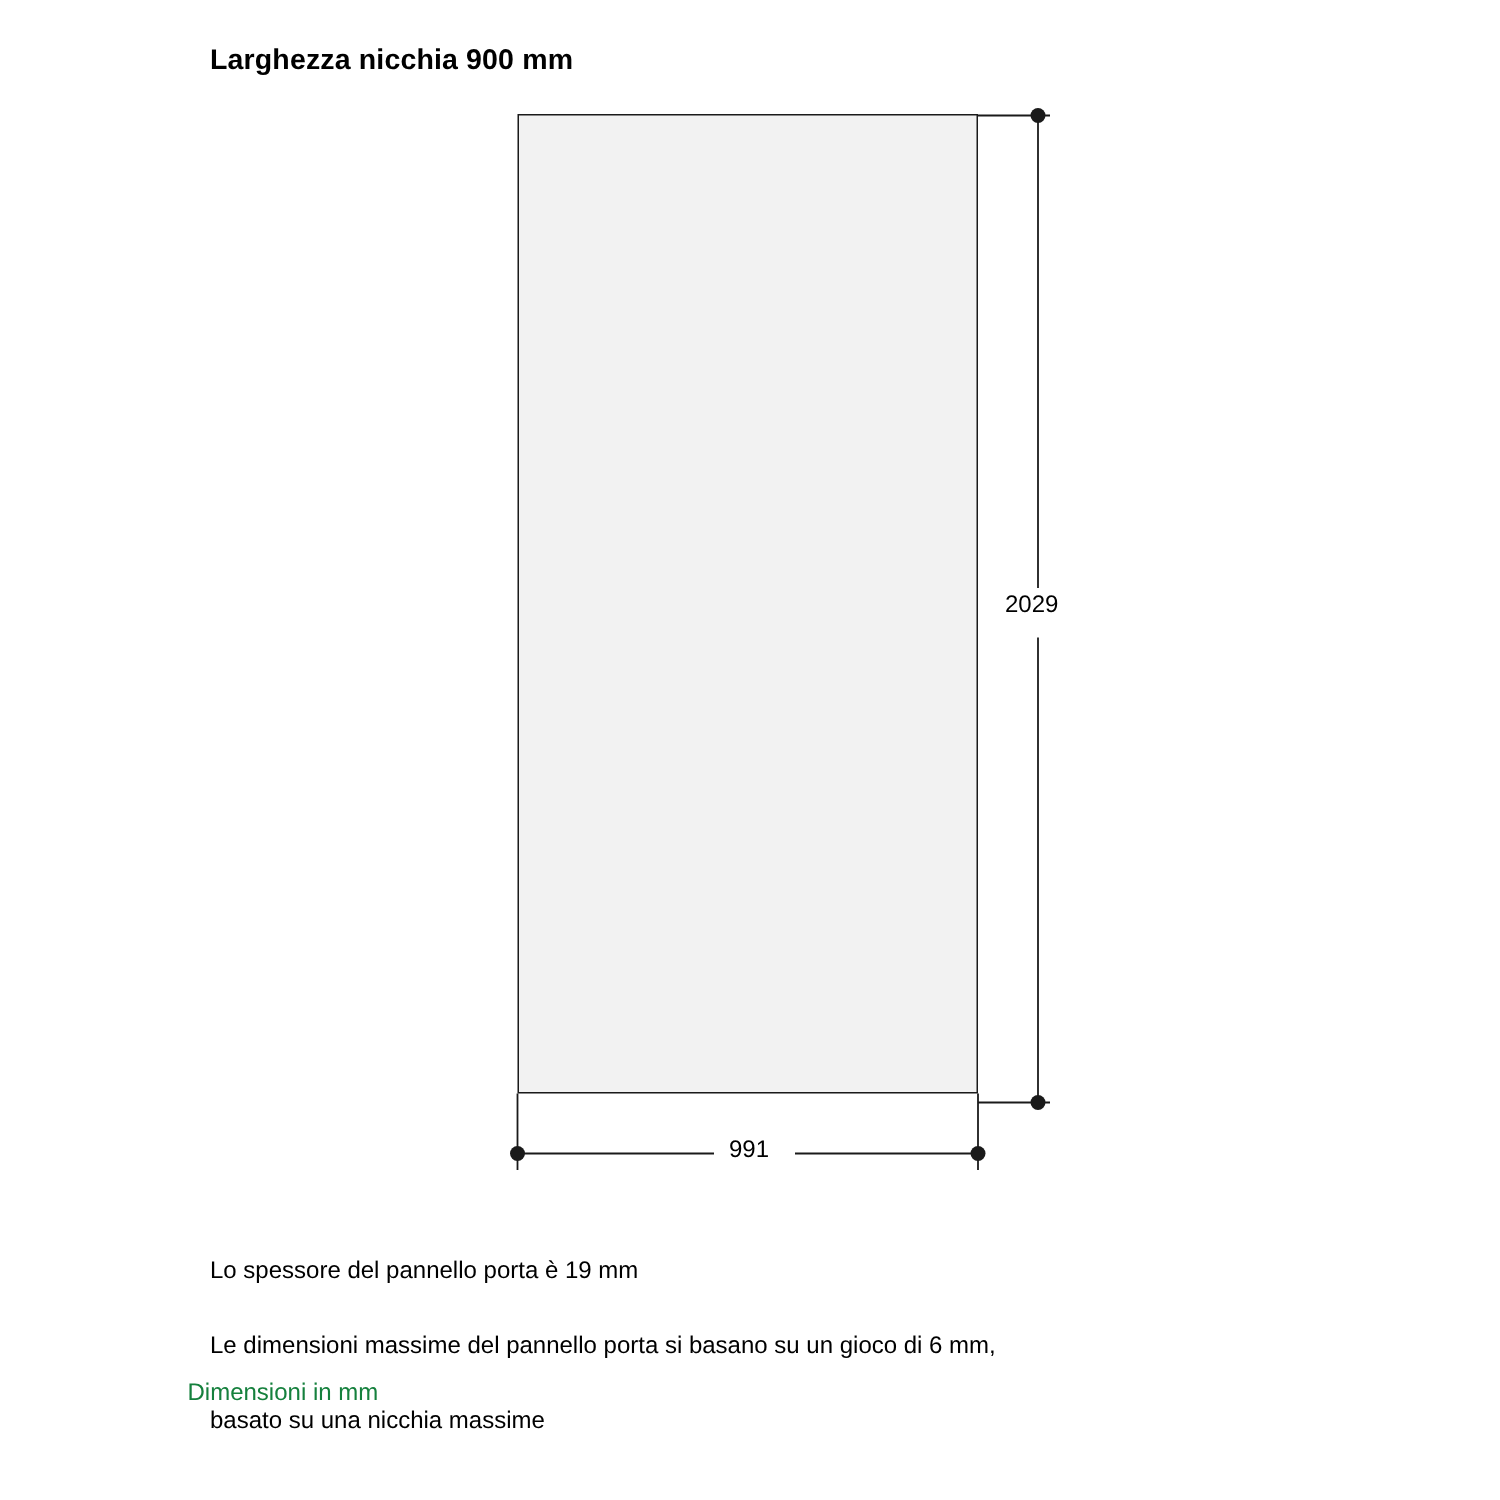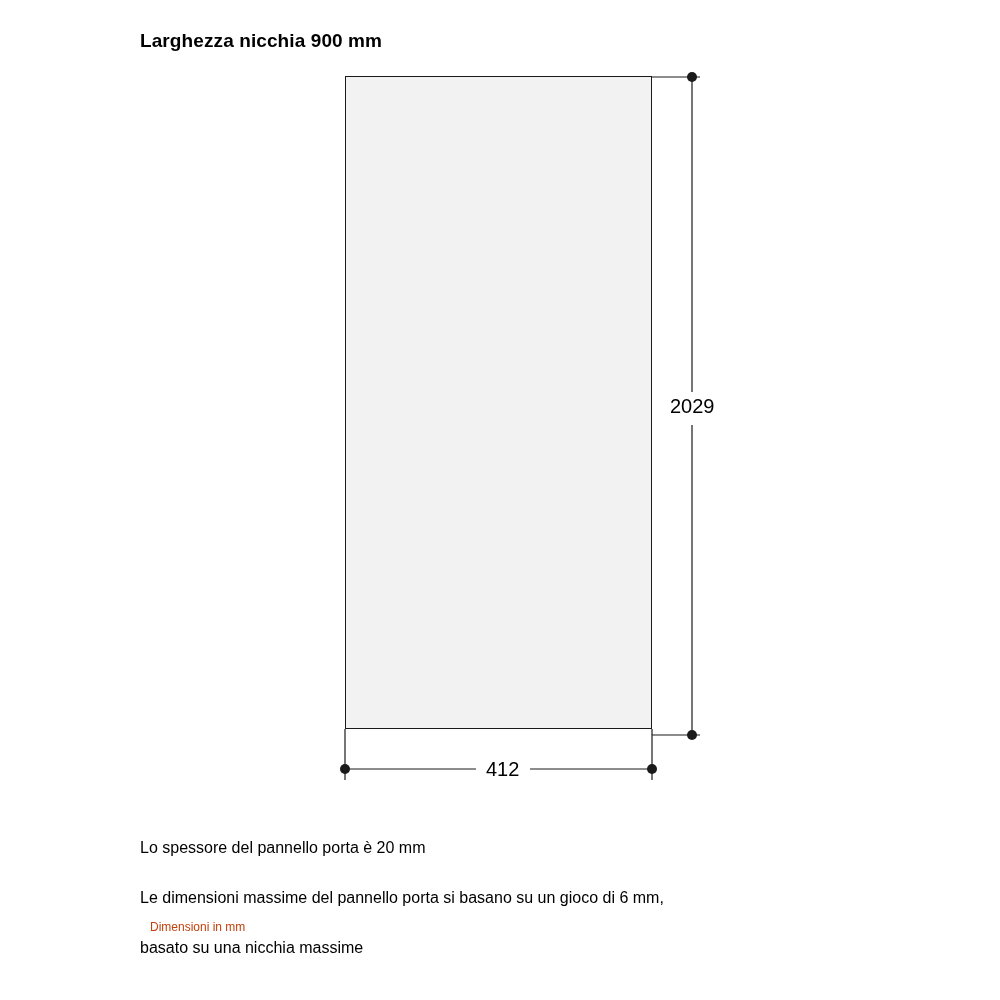--- a/index.html
+++ b/index.html
@@ -43,21 +43,21 @@
   svg.dims {
     position: absolute;
     left: 0;
     top: 0;
     width: 1000px;
     height: 1000px;
     overflow: visible;
   }
   .dim-label {
     position: absolute;
-    font-size: 20px;
+    font-size: 16px;
     color: #000000;
     white-space: nowrap;
   }
   .label-height {
     left: 670px;
     top: 395px;
   }
   .label-width {
     left: 486px;
     top: 758px;
@@ -66,24 +66,24 @@
     position: absolute;
     left: 140px;
     top: 810px;
     font-size: 16px;
     line-height: 25px;
     color: #000000;
     white-space: pre-line;
   }
   .units {
     position: absolute;
-    left: 150px;
+    left: 125px;
     top: 920px;
-    font-size: 12px;
-    color: #c2410c;
+    font-size: 16px;
+    color: #15803d;
   }
 </style>
 </head>
 <body>
 
 <div class="stage">
 
   <div class="title">Larghezza nicchia 900 mm</div>
 
   <div class="panel"></div>
@@ -104,23 +104,23 @@
     <line x1="652" y1="729" x2="652" y2="780" stroke="#1a1a1a" stroke-width="1.2"></line>
 
     <line x1="345" y1="769" x2="476" y2="769" stroke="#1a1a1a" stroke-width="1.2"></line>
     <line x1="530" y1="769" x2="652" y2="769" stroke="#1a1a1a" stroke-width="1.2"></line>
 
     <circle cx="345" cy="769" r="5" fill="#1a1a1a"></circle>
     <circle cx="652" cy="769" r="5" fill="#1a1a1a"></circle>
   </svg>
 
   <div class="dim-label label-height">2029</div>
-  <div class="dim-label label-width">412</div>
+  <div class="dim-label label-width">991</div>
 
   <div class="notes">
-    <div>Lo spessore del pannello porta è 20 mm</div>
+    <div>Lo spessore del pannello porta è 19 mm</div>
     <div>Le dimensioni massime del pannello porta si basano su un gioco di 6 mm,</div>
     <div>basato su una nicchia massime</div>
   </div>
 
   <div class="units">Dimensioni in mm</div>
 
 </div>
 
 </body></html>

